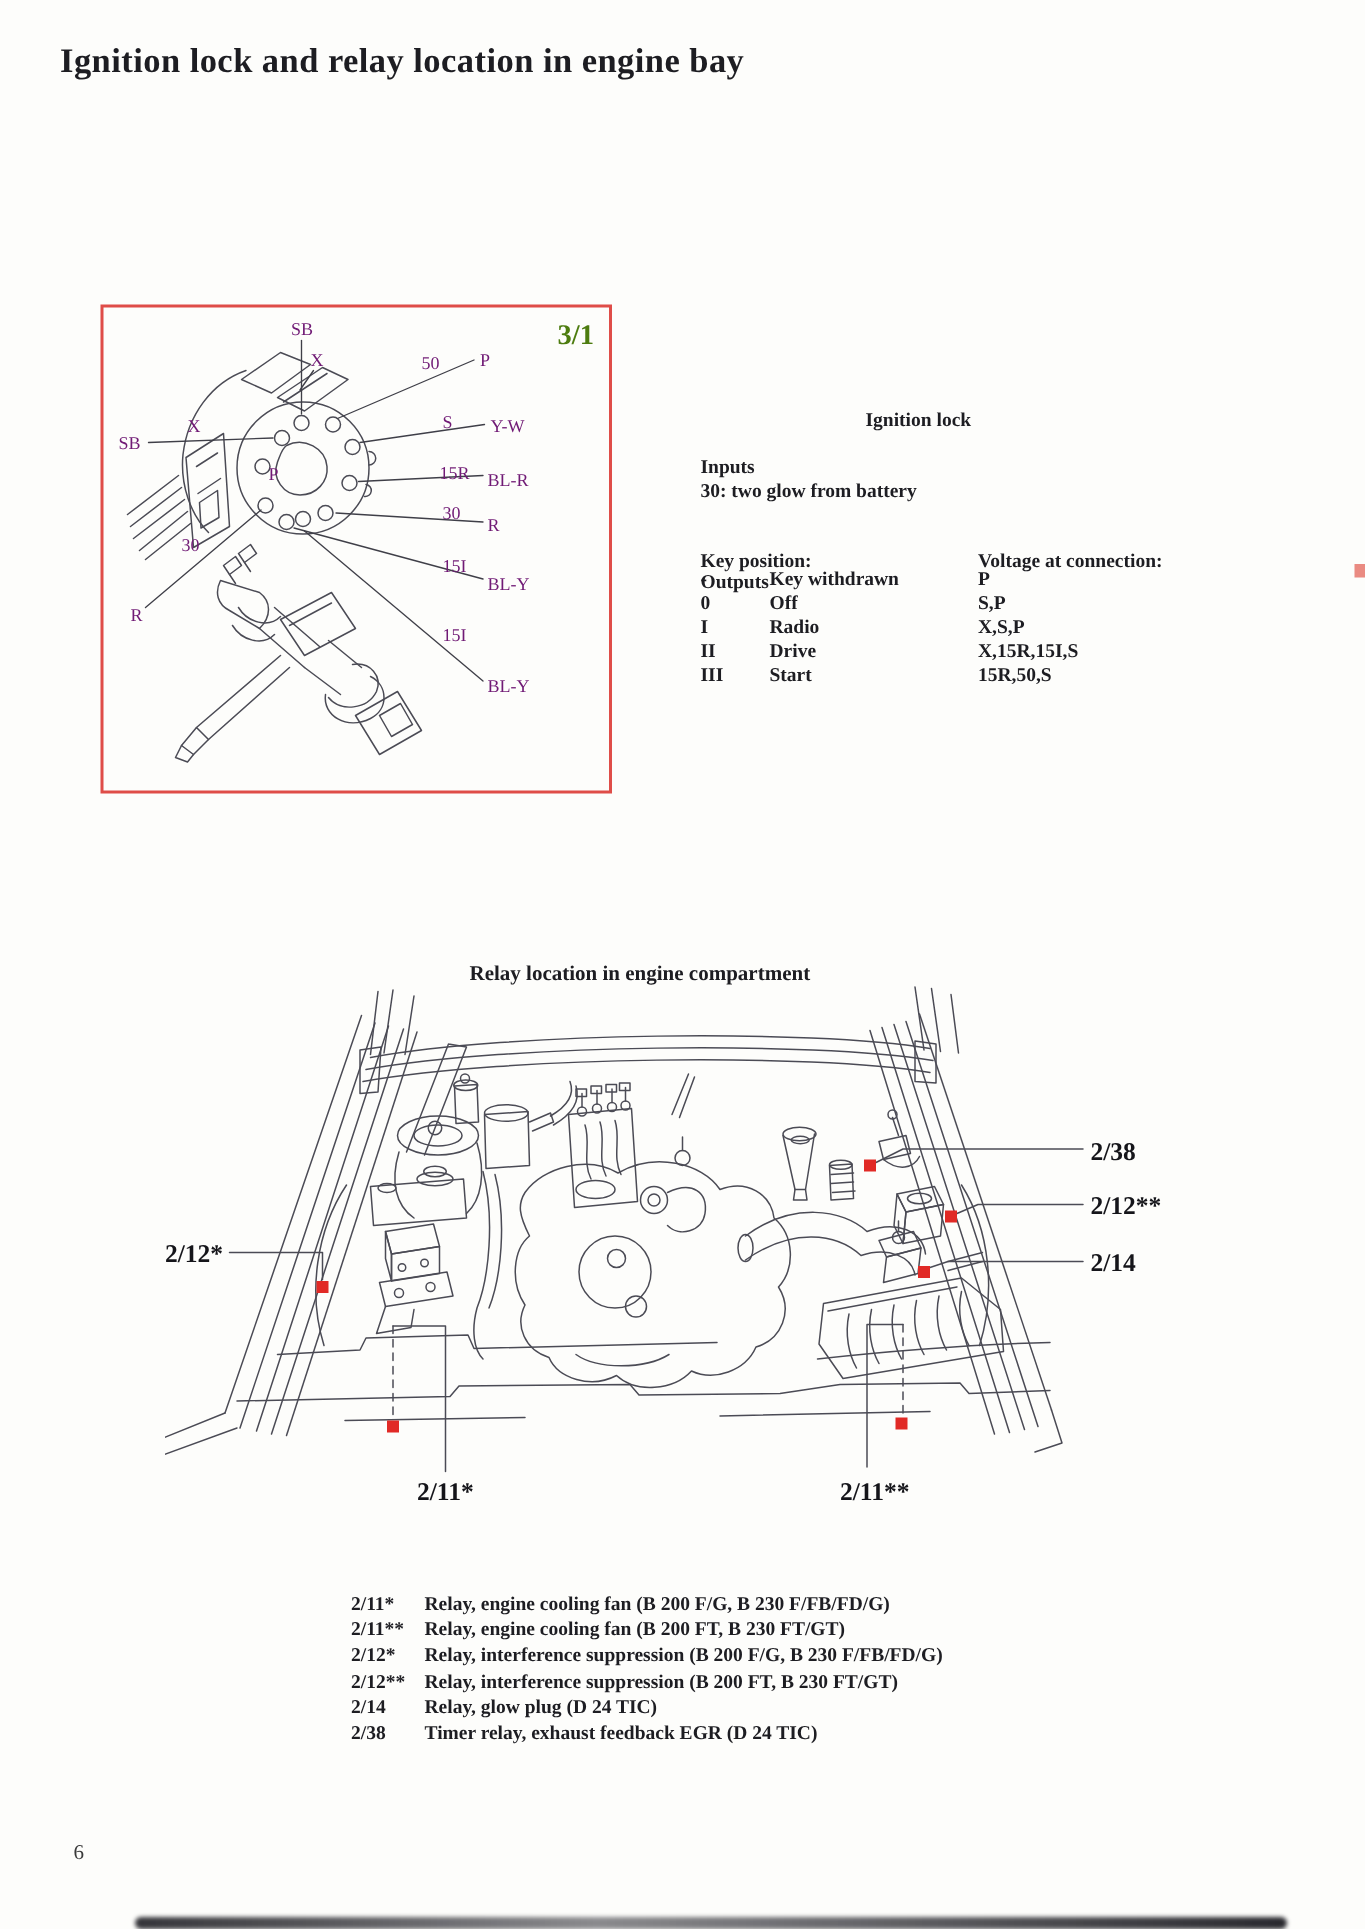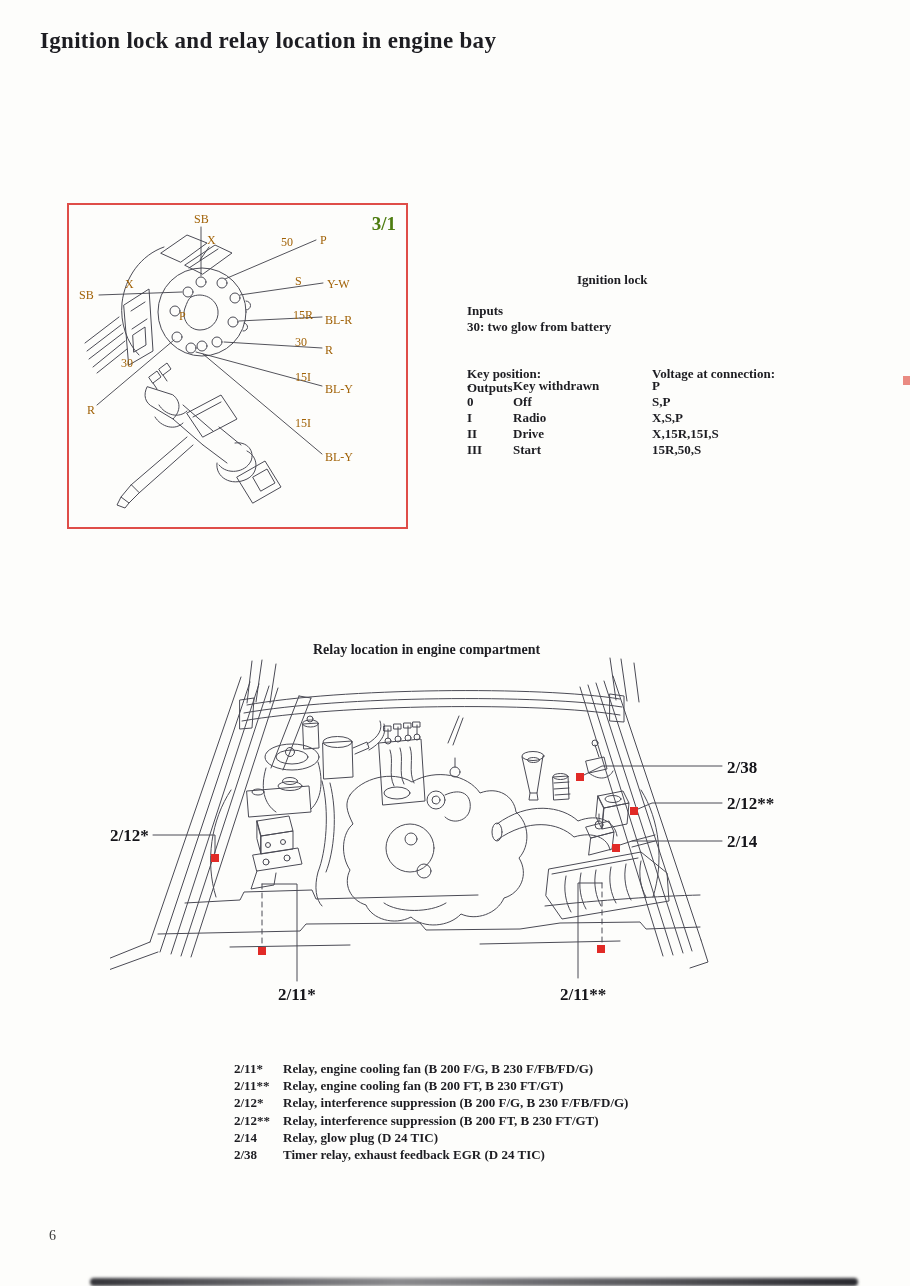--- a/index.html
+++ b/index.html
@@ -8,21 +8,21 @@
     background:#fdfdfb; overflow:hidden;
     font-family:Liberation Serif, serif; color:#1d1d22;
   }
   .abs { position:absolute; }
   .title { left:40px; top:28px; font-size:23px; font-weight:bold; letter-spacing:.3px; }
   .figbox {
     position:absolute; left:67px; top:203px; width:337px; height:322px;
     border:2px solid #df4d48;
   }
   .figref { position:absolute; right:10px; top:8px; font-size:19px; font-weight:bold; color:#4d7c0f; }
-  .pin-label { position:absolute; font-size:12px; color:#a16207; white-space:nowrap; }
+  .pin-label { position:absolute; font-size:12px; color:#701a75; white-space:nowrap; }
   .ih { font-weight:bold; font-size:13px; white-space:nowrap; }
   .kv-table {
     position:absolute; left:467px; top:378px;
     display:grid; grid-template-columns:46px 139px auto;
     font-size:13px; font-weight:bold; line-height:15.9px; white-space:nowrap;
   }
   .caption { position:absolute; left:313px; top:642px; font-size:14px; font-weight:bold; }
   .callout { position:absolute; font-size:17px; font-weight:bold; color:#15151a; white-space:nowrap; }
   .legend {
     position:absolute; left:234px; top:1060px;

